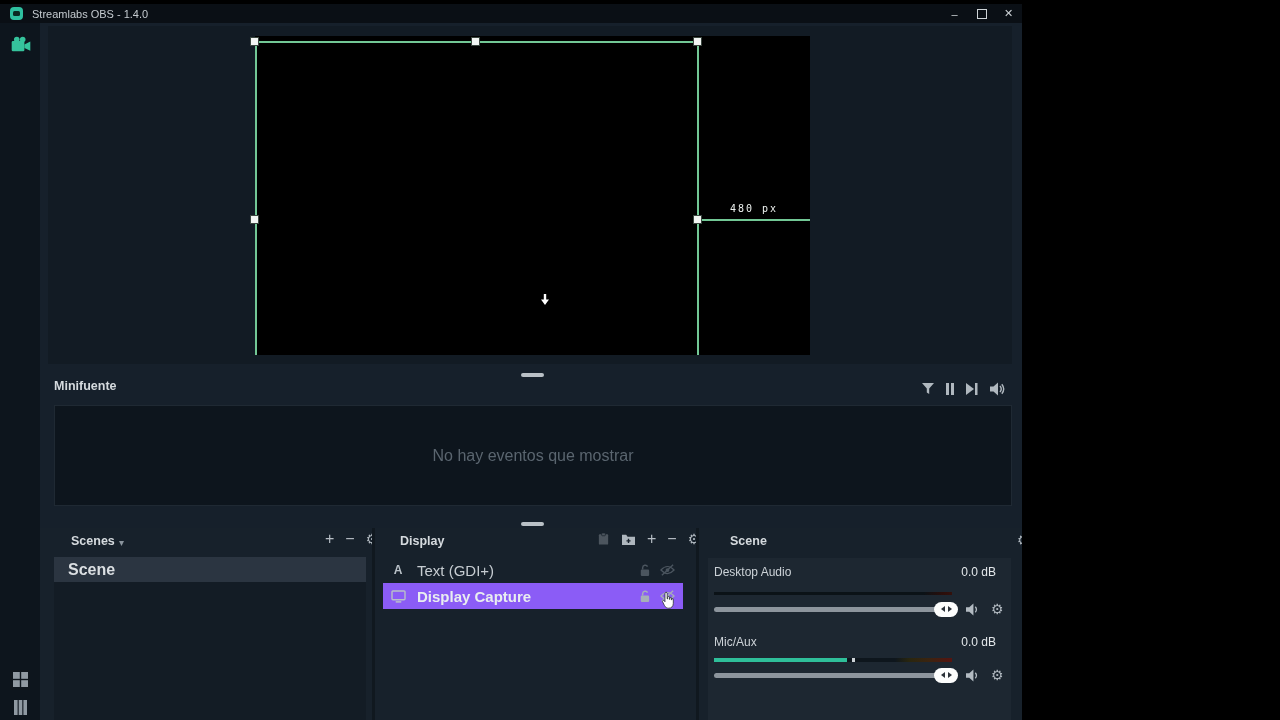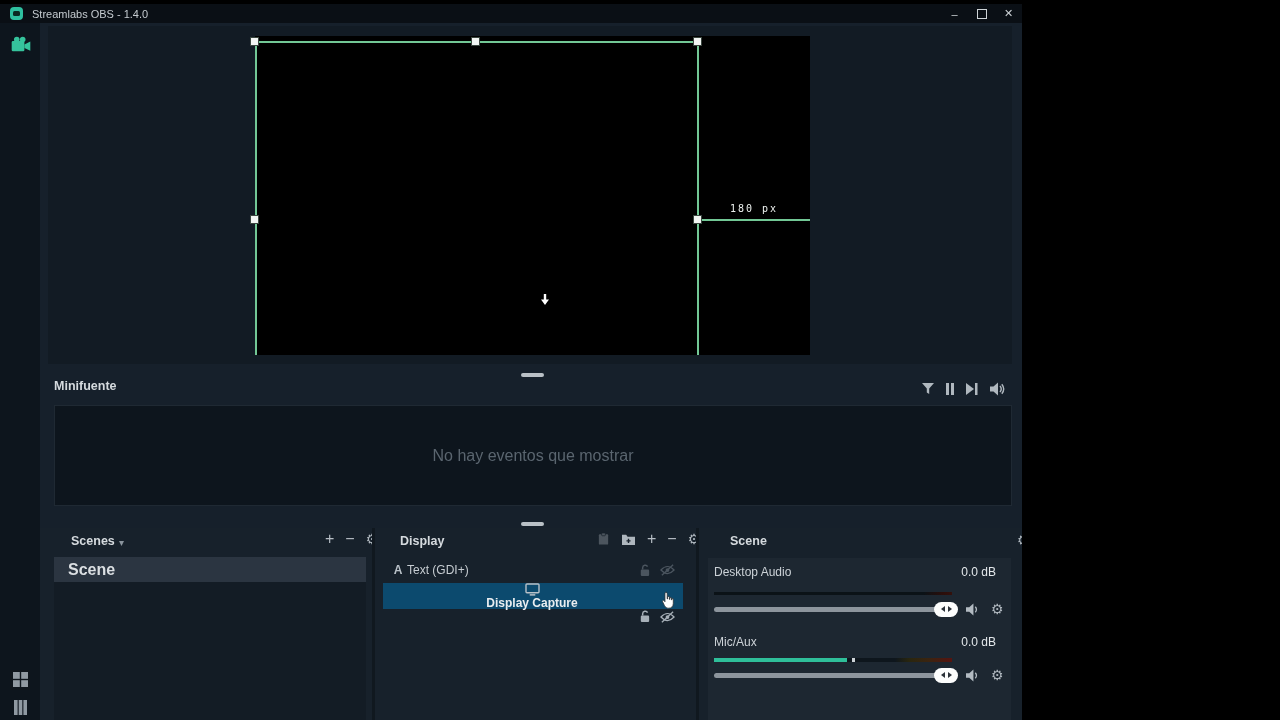--- a/index.html
+++ b/index.html
@@ -52,23 +52,23 @@
   .chev{font-size:10px;color:#8a949d;}
 
   
   .scene-list{position:absolute;left:14px;top:29px;width:312px;height:163px;background:#131c25;}
   .scene-row{height:25px;background:#2b3541;display:flex;align-items:center;}
   .scene-row span{margin-left:14px;font-size:16px;font-weight:bold;color:#dbdfe2;}
 
   
   .source-list{position:absolute;left:8px;top:29px;width:300px;}
   .source-row{height:26px;display:flex;align-items:center;padding:0 8px 0 6px;box-sizing:border-box;}
-  .source-row.selected{background:#0c4a6e;flex-direction:column;}
+  .source-row.selected{background:#8b5cf6;}
   .src-icon{width:18px;display:flex;justify-content:center;color:#b9c1c8;flex:none;}
-  .src-label{margin-left:0;font-size:12px;color:#c6ccd1;}
+  .src-label{margin-left:10px;font-size:15px;color:#c6ccd1;}
   .source-row.selected .src-label{font-weight:bold;color:#e9edf0;}
   .row-icons{margin-left:auto;display:flex;align-items:center;gap:9px;color:#4b555f;}
   .source-row.selected .row-icons{color:#a7b0b8;}
   .glyph-a{font-size:12px;font-weight:bold;}
 
   
   .mixer-box{position:absolute;left:9px;top:30px;width:303px;height:162px;background:#1d2731;}
   .mx-name{position:absolute;left:6px;font-size:12px;color:#ccd2d7;}
   .mx-db{position:absolute;right:15px;font-size:12px;color:#e4e8eb;}
   .meter{position:absolute;left:6px;width:238px;overflow:hidden;}
@@ -141,21 +141,21 @@
 
   <div class="sel-line" style="left:255px;top:37px;width:444px;height:2px;"></div>
   <div class="sel-line" style="left:255px;top:37px;width:2px;height:314px;"></div>
   <div class="sel-line" style="left:697px;top:37px;width:2px;height:314px;"></div>
   <div class="sel-line" style="left:698px;top:215px;width:112px;height:2px;"></div>
   <div class="handle" style="left:250px;top:33px;"></div>
   <div class="handle" style="left:471px;top:33px;"></div>
   <div class="handle" style="left:693px;top:33px;"></div>
   <div class="handle" style="left:250px;top:211px;"></div>
   <div class="handle" style="left:693px;top:211px;"></div>
-  <div class="measure-label">180 px</div>
+  <div class="measure-label">480 px</div>
   <div class="mini-cursor"></div>
 
   <div class="resize-bar" style="left:521px;top:369px;"></div>
 
   <div class="panel-title minifeed-title abs">Minifuente</div>
   <div class="minifeed-icons">
     <span>
       <svg width="12" height="12" viewBox="0 0 12 12" fill="currentColor">
             <path d="M0 0 H12 L7.2 5.5 V11 L4.8 9.4 V5.5 Z"></path>
           </svg>

